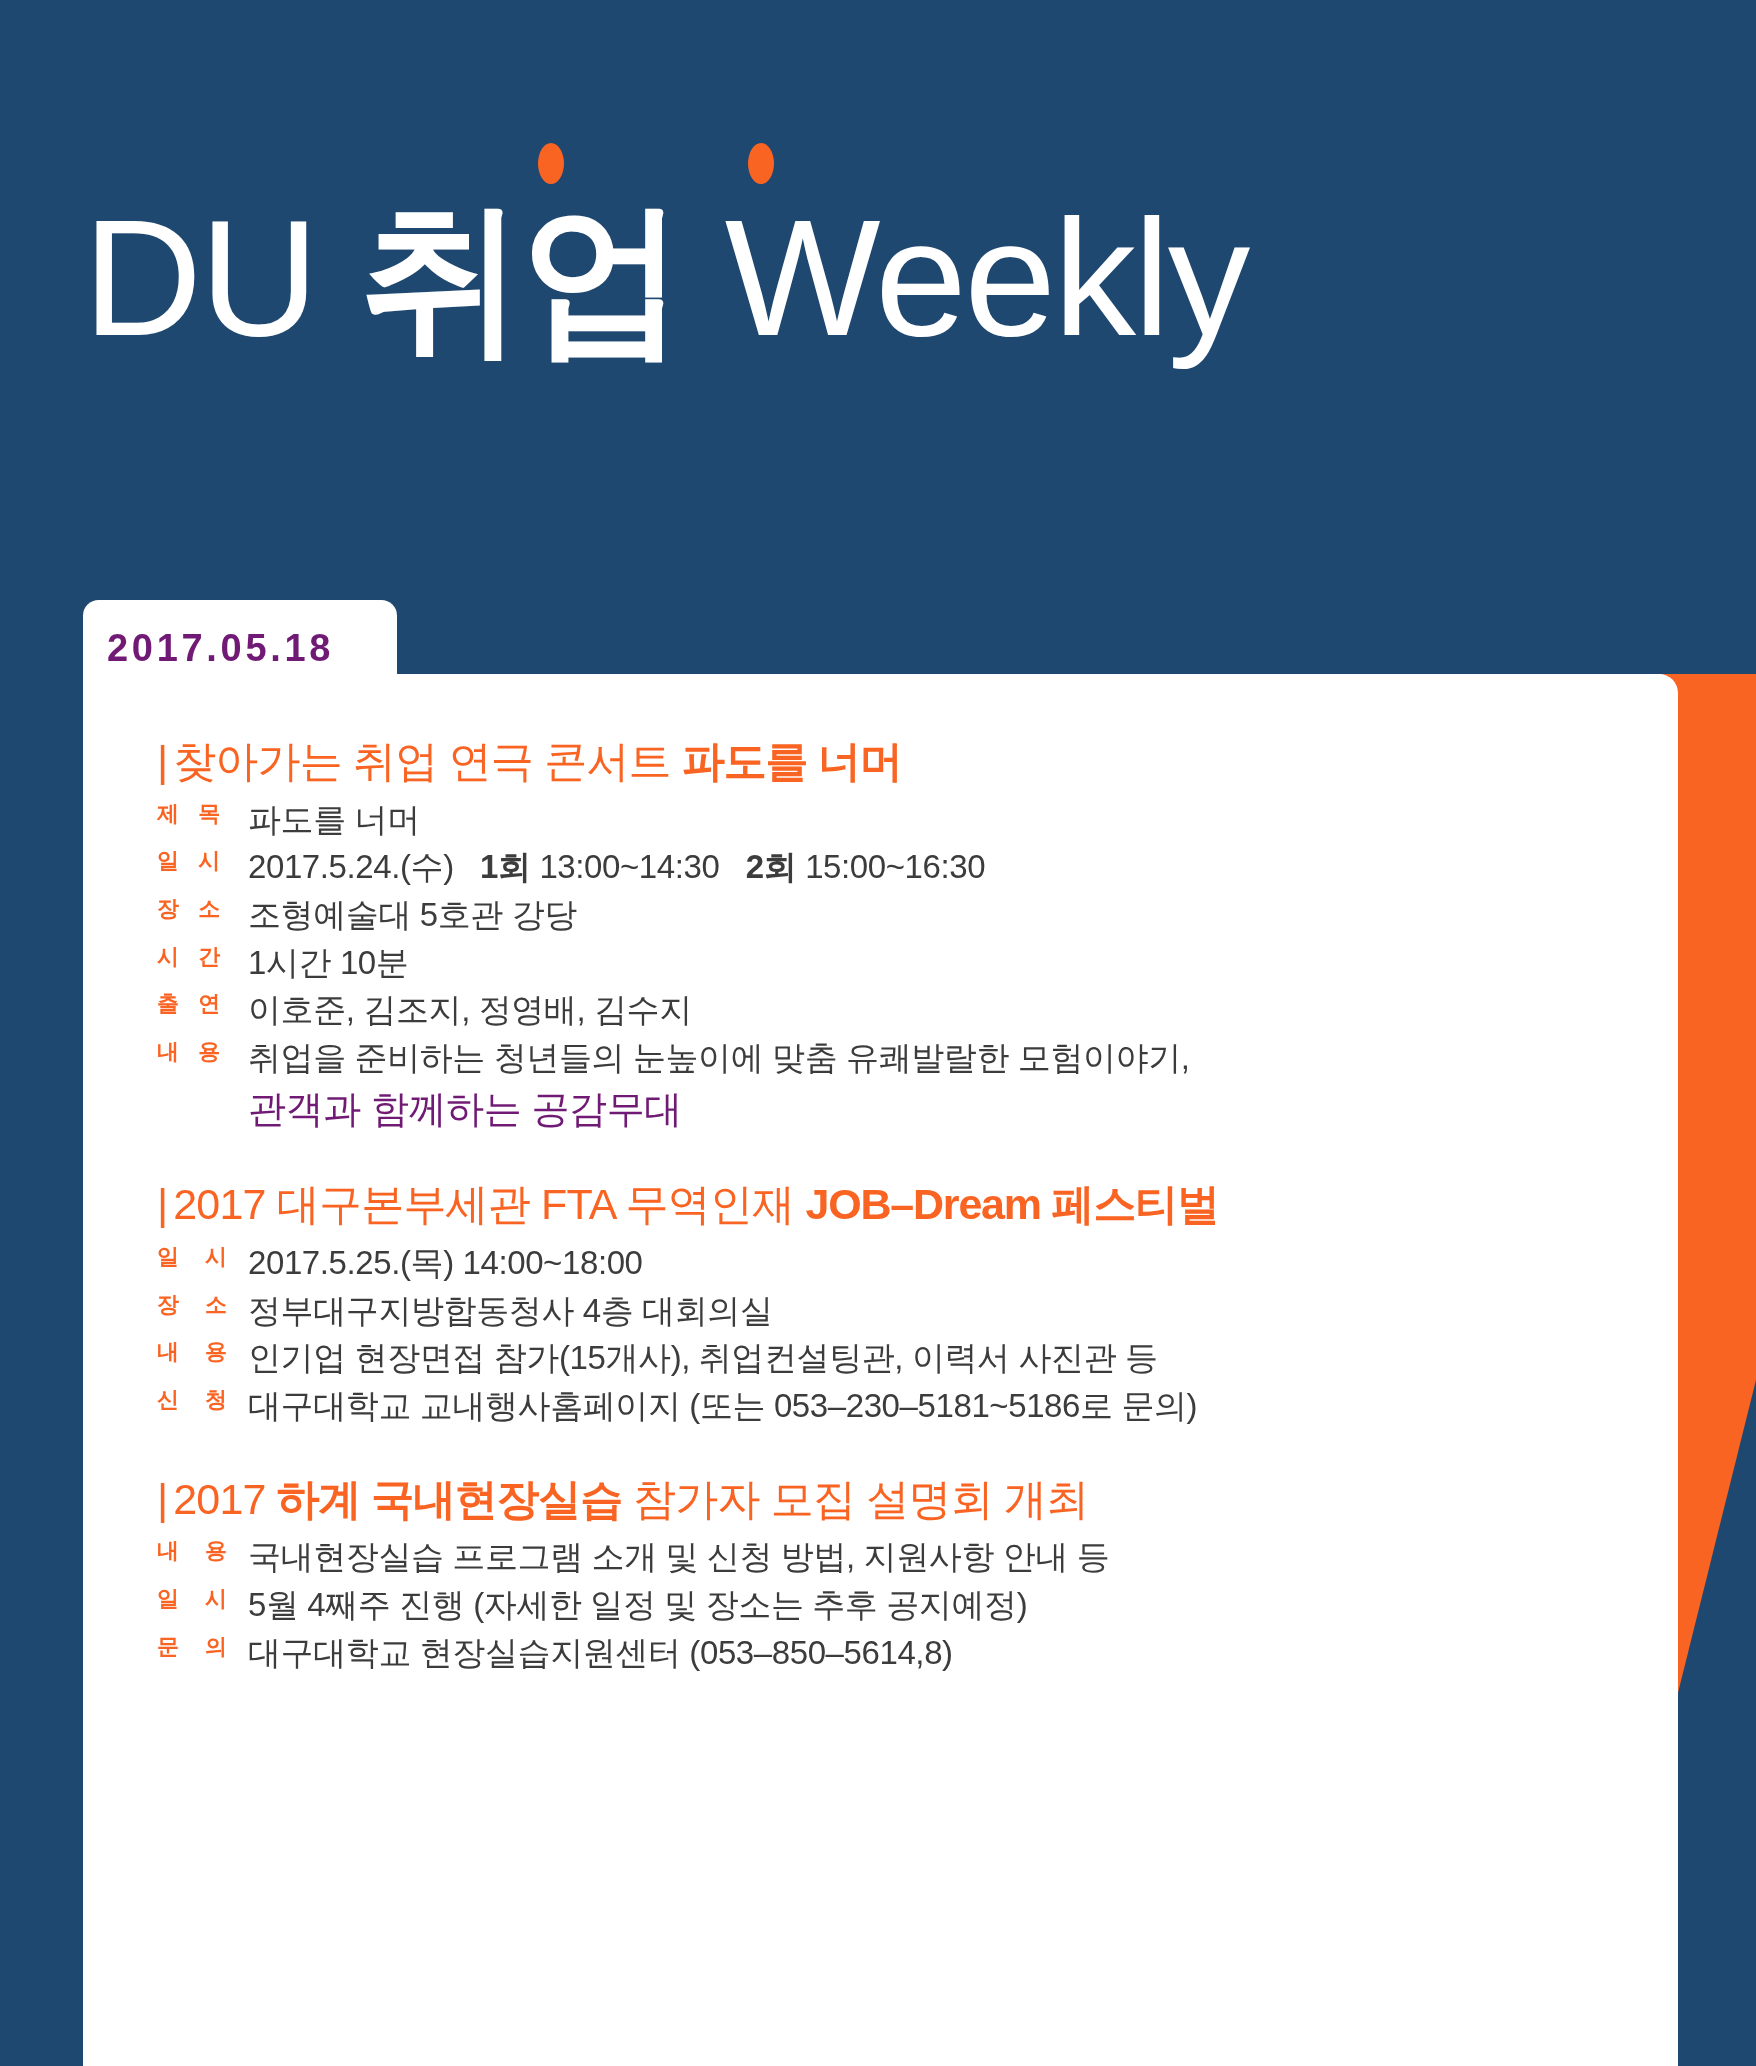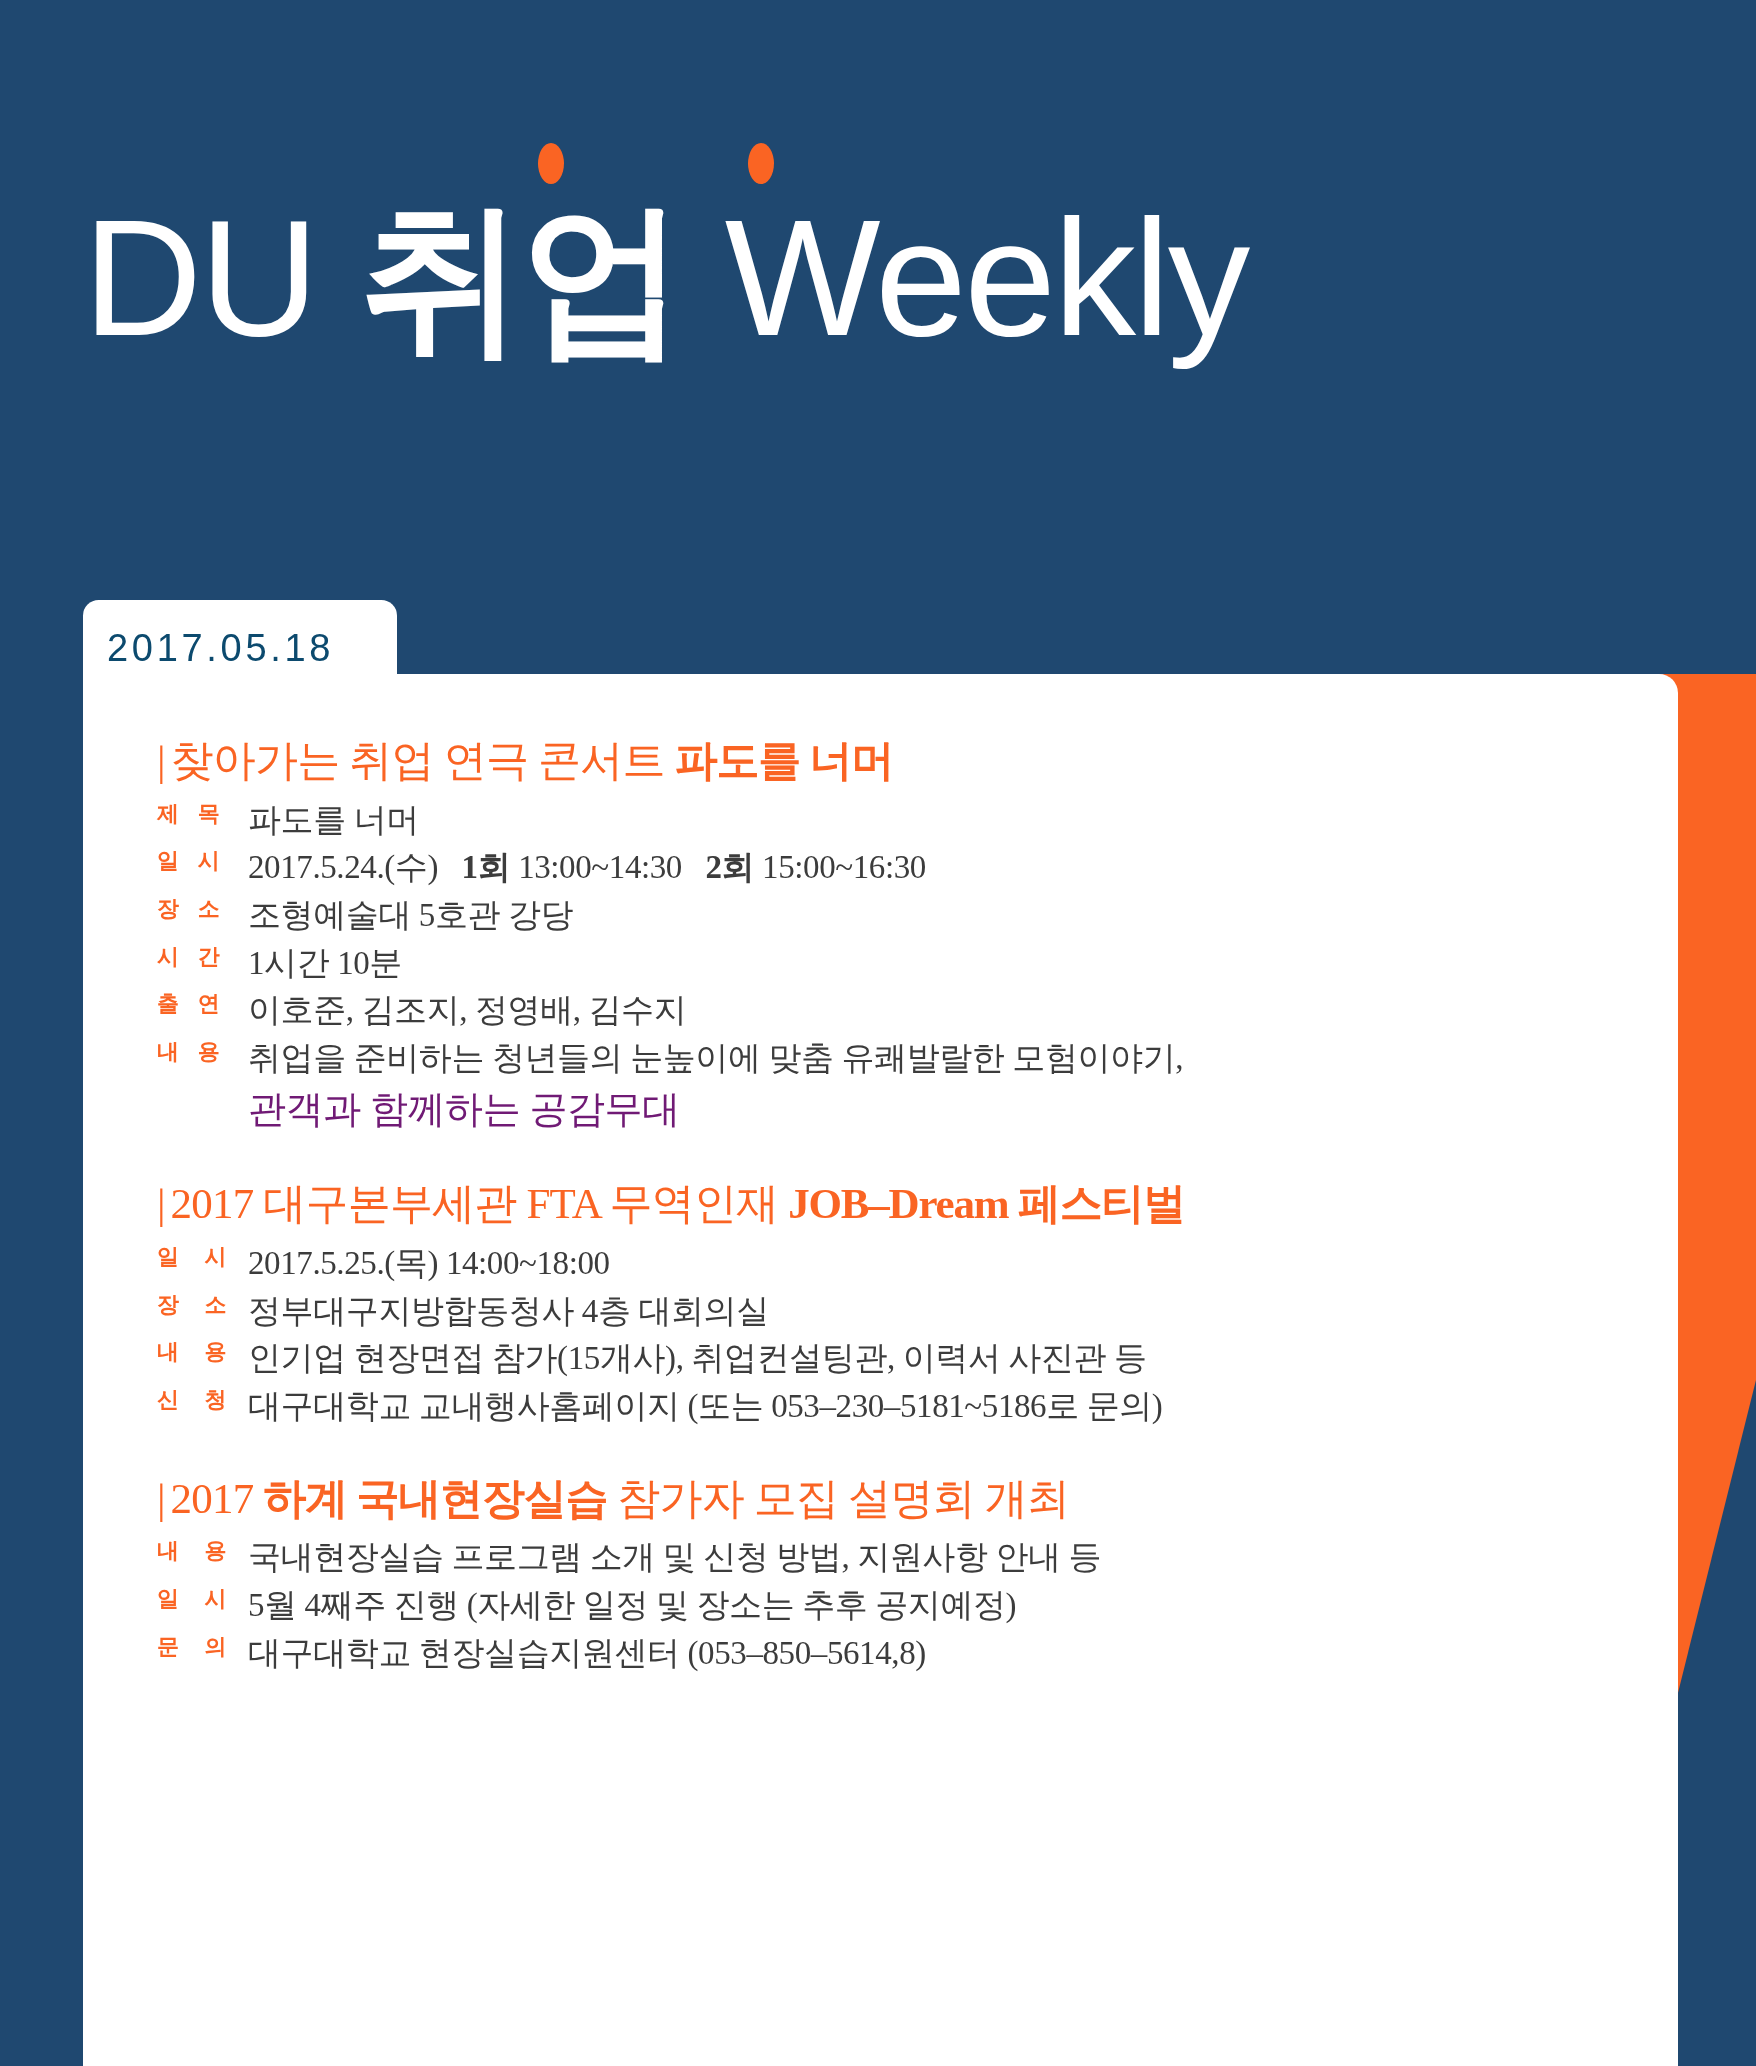--- a/index.html
+++ b/index.html
@@ -40,37 +40,37 @@
   
   .date-tab{
     position:absolute;left:83px;top:600px;
     width:314px;height:99px;
     background:#FFFFFF;
     border-radius:15.7px 15.7px 0 0;
     z-index:4;
   }
   .date-tab-text{
     position:absolute;left:24px;top:29px;
-    color:#0c4a6e;font-size:38px;font-weight:400;
+    color:#701a75;font-size:38px;font-weight:700;
     letter-spacing:3.7px;line-height:1;white-space:nowrap;
   }
 
   
   .card{
     position:absolute;left:83px;top:674px;
     width:1595px;height:1731px;
     background:#FFFFFF;border-radius:19px;
     z-index:2;
   }
   .card-inner{
     position:absolute;left:74px;top:62px;right:50px;
   }
 
   
-  .section{margin-bottom:49px;font-family:Liberation Serif, serif;}
+  .section{margin-bottom:49px;}
   .section:last-child{margin-bottom:16px;}
 
   .sec-title{
     color:#FA6423;white-space:nowrap;
     font-size:43px;line-height:1.18;font-weight:400;
     margin:0 0 15px 0;letter-spacing:-0.8px;
   }
   .sec-title .bar{font-weight:400;margin-right:5.8px;}
   .sec-title .b{font-weight:800;letter-spacing:-1.2px;}
 

